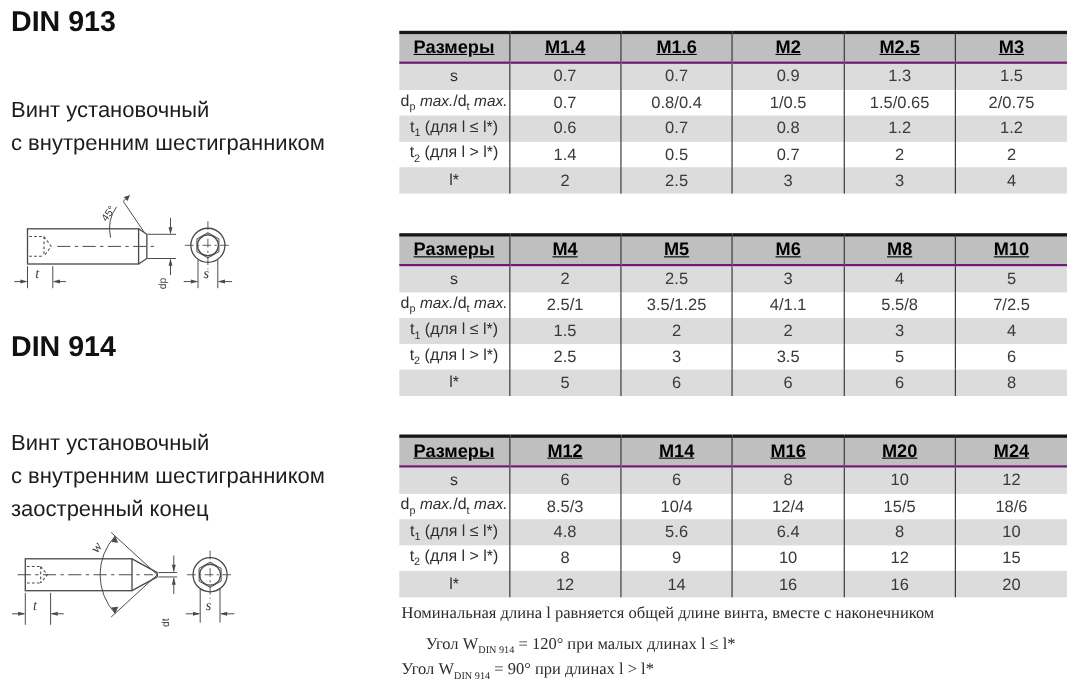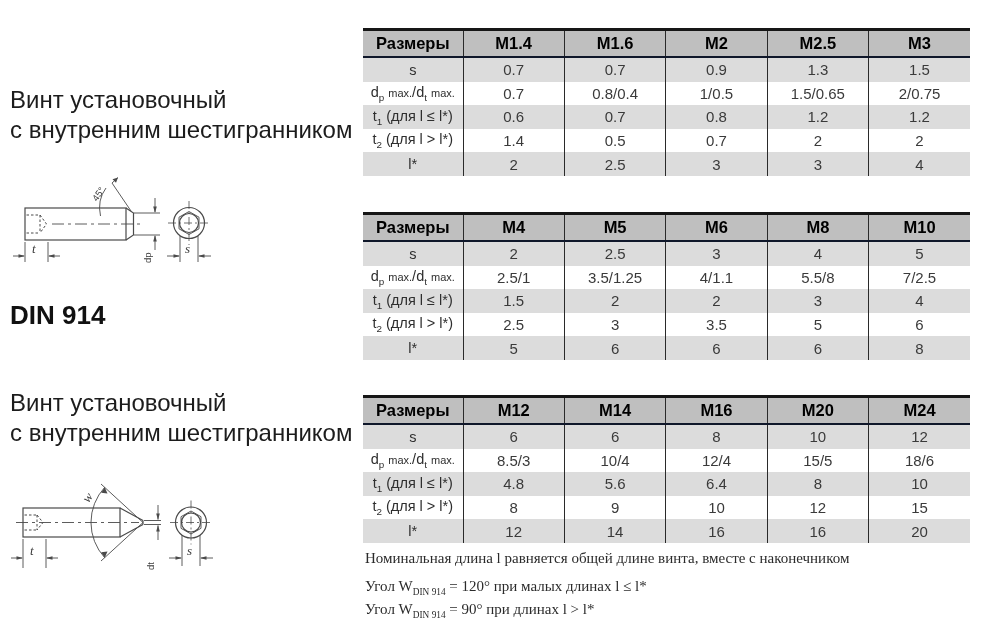--- a/index.html
+++ b/index.html
@@ -3,46 +3,47 @@
 <meta charset="utf-8">
 <style>
   html,body{margin:0;padding:0;}
   body{
     width:984px;height:628px;position:relative;overflow:hidden;
     background:var(--page-bg,#ffffff);
     font-family:"Liberation Sans", sans-serif;color:#222;
   }
   .abs{position:absolute;}
   .heading{font-weight:bold;font-size:26px;line-height:31px;color:#111;}
-  .desc{font-size:24px;line-height:30px;color:#1c1c1c;}
+  .desc{font-size:20px;line-height:30px;color:#1c1c1c;}
   .note{font-size:15px;color:#2b2b2b;white-space:nowrap;font-family:Liberation Serif, serif;}
   .note sub{font-size:62%;}
   table{border-collapse:collapse;table-layout:fixed;width:607px;}
   th,td{padding:0;margin:0;text-align:center;vertical-align:middle;
         border-left:1px solid #2a2a2a;}
   th:first-child,td:first-child{border-left:none;}
   thead th{
     background:var(--header-bg,#bfbfbf);
     height:25px;font-size:16.5px;font-weight:bold;color:#000;
-    border-top:3px solid #161616;border-bottom:2px solid #0f172a;
+    border-top:3px solid #161616;border-bottom:2px solid #701a75;text-decoration:underline;
   }
   tbody td{height:23.6px;font-size:15px;color:#3a3a3a;background:var(--row-bg,#ffffff);}
   tbody tr.alt td{background:var(--row-alt-bg,#dcdcdc);}
   td.lbl{font-size:14.5px;color:#2e2e2e;}
   td.lbl sub{font-size:68%;}
-  td.lbl .sm{font-size:11px;}
+  td.lbl .sm{font-size:14px;font-style:italic;}
   svg{display:block;}
   svg text{font-family:"Liberation Sans", sans-serif;fill:#3a3a3a;}
   svg text.dim{font-family:"Liberation Serif", serif;font-style:italic;font-size:13px;}
   svg text.tiny{font-size:9.5px;}
 </style>
 </head>
 <body style="--page-bg: #ffffff; --header-bg: #bfbfbf; --row-alt-bg: #dcdcdc; --row-bg: #ffffff;">
 
 <div class="abs heading" style="left:10px;top:4px">
+  <div>DIN 913</div>
 </div>
 
 <div class="abs desc" style="left:10px;top:85px">
   <div>Винт установочный</div>
   <div>с внутренним шестигранником</div>
 </div>
 
 <svg class="abs" style="left:8px;top:170px" width="225" height="100" viewBox="0 0 225 100">
   <g stroke="#4a4a4a" fill="none" stroke-width="1.2">
     <rect x="17" y="38" width="101" height="32"></rect>
@@ -90,20 +91,21 @@
   <text class="dim" x="177" y="83">s</text>
 </svg>
 
 <div class="abs heading" style="left:10px;top:300px">
   <div>DIN 914</div>
 </div>
 
 <div class="abs desc" style="left:10px;top:388px">
   <div>Винт установочный</div>
   <div>с внутренним шестигранником</div>
+  <div>заостренный конец</div>
 </div>
 
 <svg class="abs" style="left:8px;top:478px" width="225" height="100" viewBox="0 0 225 100">
   <g stroke="#4a4a4a" fill="none" stroke-width="1.2">
     <rect x="15" y="30" width="97" height="29"></rect>
     <path d="M112,30 L135,42.5 M112,59 L135,46.5 M135,42.5 V46.5"></path>
     <g stroke-dasharray="2.5,2" stroke-width="1">
       <path d="M16.5,37 H29 M16.5,52 H29 M29,37 L35,44.5 L29,52 M29,37 V52"></path>
     </g>
     <path d="M8,44.5 H131" stroke-dasharray="12,4,3,4" stroke-width="0.9"></path>
@@ -333,14 +335,14 @@
           <td>14</td>
           <td>16</td>
           <td>16</td>
           <td>20</td>
         </tr>
       </tbody>
     </table>
   </div>
 
 <div class="abs note" style="left:365px;top:550px">Номинальная длина l равняется общей длине винта, вместе с наконечником</div>
-<div class="abs note" style="left:365px;top:578px">Угол W<sub>DIN 914</sub> = 120° при малых длинах l ≤ l*</div>
+<div class="abs note" style="left:387px;top:578px">Угол W<sub>DIN 914</sub> = 120° при малых длинах l ≤ l*</div>
 <div class="abs note" style="left:365px;top:601px">Угол W<sub>DIN 914</sub> = 90° при длинах l &gt; l*</div>
 
 </body></html>

